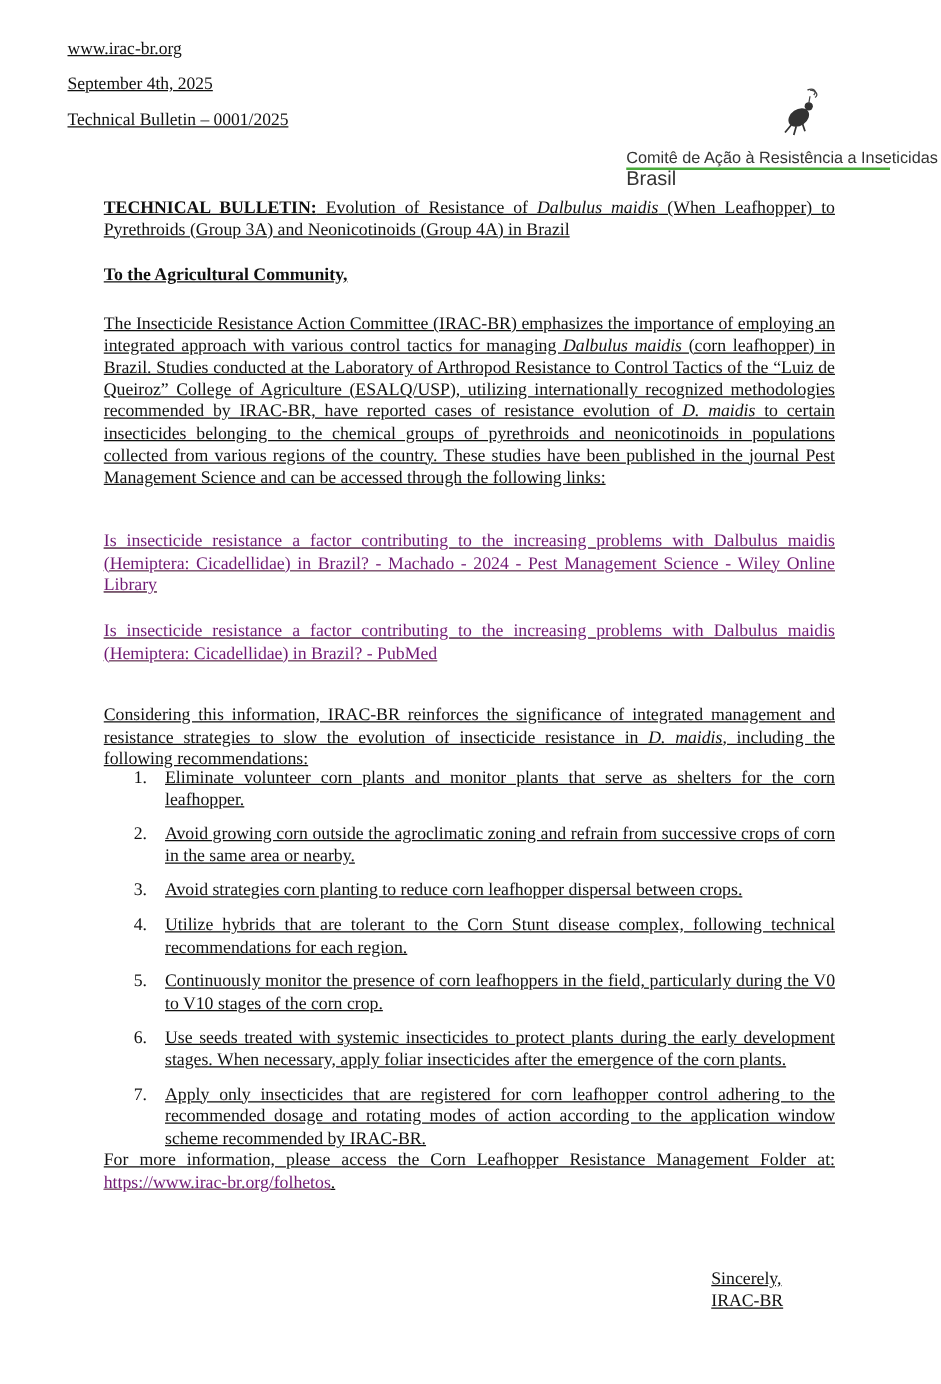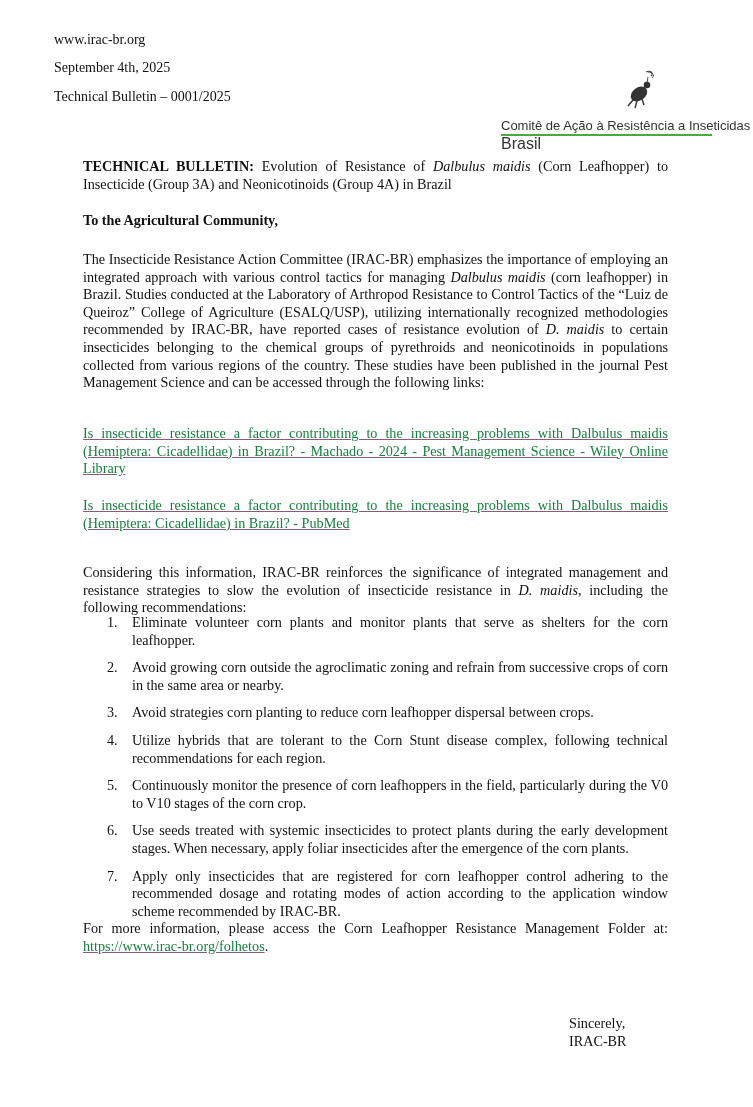--- a/index.html
+++ b/index.html
@@ -1,21 +1,21 @@
 <!DOCTYPE html>
 <html><head>
 <meta charset="utf-8">
 <style>
   html, body { margin: 0; padding: 0; background: #ffffff; }
   body {
     width: 753px; height: 1107px; position: relative; overflow: hidden;
     font-family: "Liberation Serif", "DejaVu Serif", serif;
     color: #111111; font-size: 14.2px; line-height: 17.6px;
   }
-  .abs { position: absolute; }
+  .abs { position: absolute; text-decoration: underline; }
   .hdr-line { left: 54px; font-size: 14px; }
   #hdr-url { top: 31px; }
   #hdr-date { top: 59px; }
   #hdr-bulletin { top: 88px; }
 
   
   #logo { left: 500px; top: 66px; width: 216px; height: 88px; }
   #logo .irac-word {
     position: absolute; left: 0; top: 0;
     font-family: "Liberation Sans", "DejaVu Sans", sans-serif;
@@ -39,21 +39,21 @@
   .justify { text-align: justify; }
   p { margin: 0; }
   b { font-weight: bold; }
   i { font-style: italic; }
 
   #title-block { top: 158px; }
   #salutation { top: 212px; font-weight: bold; }
   #intro { top: 251px; }
   #link1 { top: 425px; }
   #link2 { top: 497px; }
-  a.doc-link { color: #15803d; text-decoration: underline; text-decoration-color: #8a5a7a; }
+  a.doc-link { color: #701a75; text-decoration: underline; text-decoration-color: #8a5a7a; }
   #considering { top: 564px; }
 
   #recs { top: 614px; left: 107px; width: 561px; margin: 0; padding: 0; list-style: none; }
   #recs li { position: relative; padding-left: 25px; }
   #recs li .num { position: absolute; left: 0; top: 0; }
   #recs li .txt { display: block; text-align: justify; }
 
   #more-info { top: 920px; }
   #signoff { left: 569px; top: 1015px; }
 </style>
@@ -72,21 +72,21 @@
     <circle cx="27" cy="15" r="3.3" fill="#333"></circle>
     <path d="M13 30 L8 36 M17 31 L15 38 M22 29 L24 35" stroke="#333" stroke-width="1.4"></path>
     <path d="M27 13 L 28 7" stroke="#444" stroke-width="1"></path>
   </svg>
   <div class="tagline">Comitê de Ação à Resistência a Inseticidas</div>
   <div class="rule"></div>
   <div class="country">Brasil</div>
 </div>
 
 <p id="title-block" class="abs content justify">
-  <b>TECHNICAL BULLETIN:</b><span> Evolution of Resistance of </span><i>Dalbulus maidis</i><span> (Corn Leafhopper) to Insecticide (Group 3A) and Neonicotinoids (Group 4A) in Brazil</span>
+  <b>TECHNICAL BULLETIN:</b><span> Evolution of Resistance of </span><i>Dalbulus maidis</i><span> (When Leafhopper) to Pyrethroids (Group 3A) and Neonicotinoids (Group 4A) in Brazil</span>
 </p>
 
 <p id="salutation" class="abs content">To the Agricultural Community,</p>
 
 <p id="intro" class="abs content justify"><span>The Insecticide Resistance Action Committee (IRAC-BR) emphasizes the importance of employing an integrated approach with various control tactics for managing </span><i>Dalbulus maidis</i><span> (corn leafhopper) in Brazil. Studies conducted at the Laboratory of Arthropod Resistance to Control Tactics of the “Luiz de Queiroz” College of Agriculture (ESALQ/USP), utilizing internationally recognized methodologies recommended by IRAC-BR, have reported cases of resistance evolution of </span><i>D. maidis</i><span> to certain insecticides belonging to the chemical groups of pyrethroids and neonicotinoids in populations collected from various regions of the country. These studies have been published in the journal Pest Management Science and can be accessed through the following links:</span></p>
 
 <p id="link1" class="abs content justify"><a class="doc-link" href="#">Is insecticide resistance a factor contributing to the increasing problems with Dalbulus maidis (Hemiptera: Cicadellidae) in Brazil? - Machado - 2024 - Pest Management Science - Wiley Online Library</a></p>
 <p id="link2" class="abs content justify"><a class="doc-link" href="#">Is insecticide resistance a factor contributing to the increasing problems with Dalbulus maidis (Hemiptera: Cicadellidae) in Brazil? - PubMed</a></p>
 
 <p id="considering" class="abs content justify"><span>Considering this information, IRAC-BR reinforces the significance of integrated management and resistance strategies to slow the evolution of insecticide resistance in </span><i>D. maidis</i><span>, including the following recommendations:</span></p>

